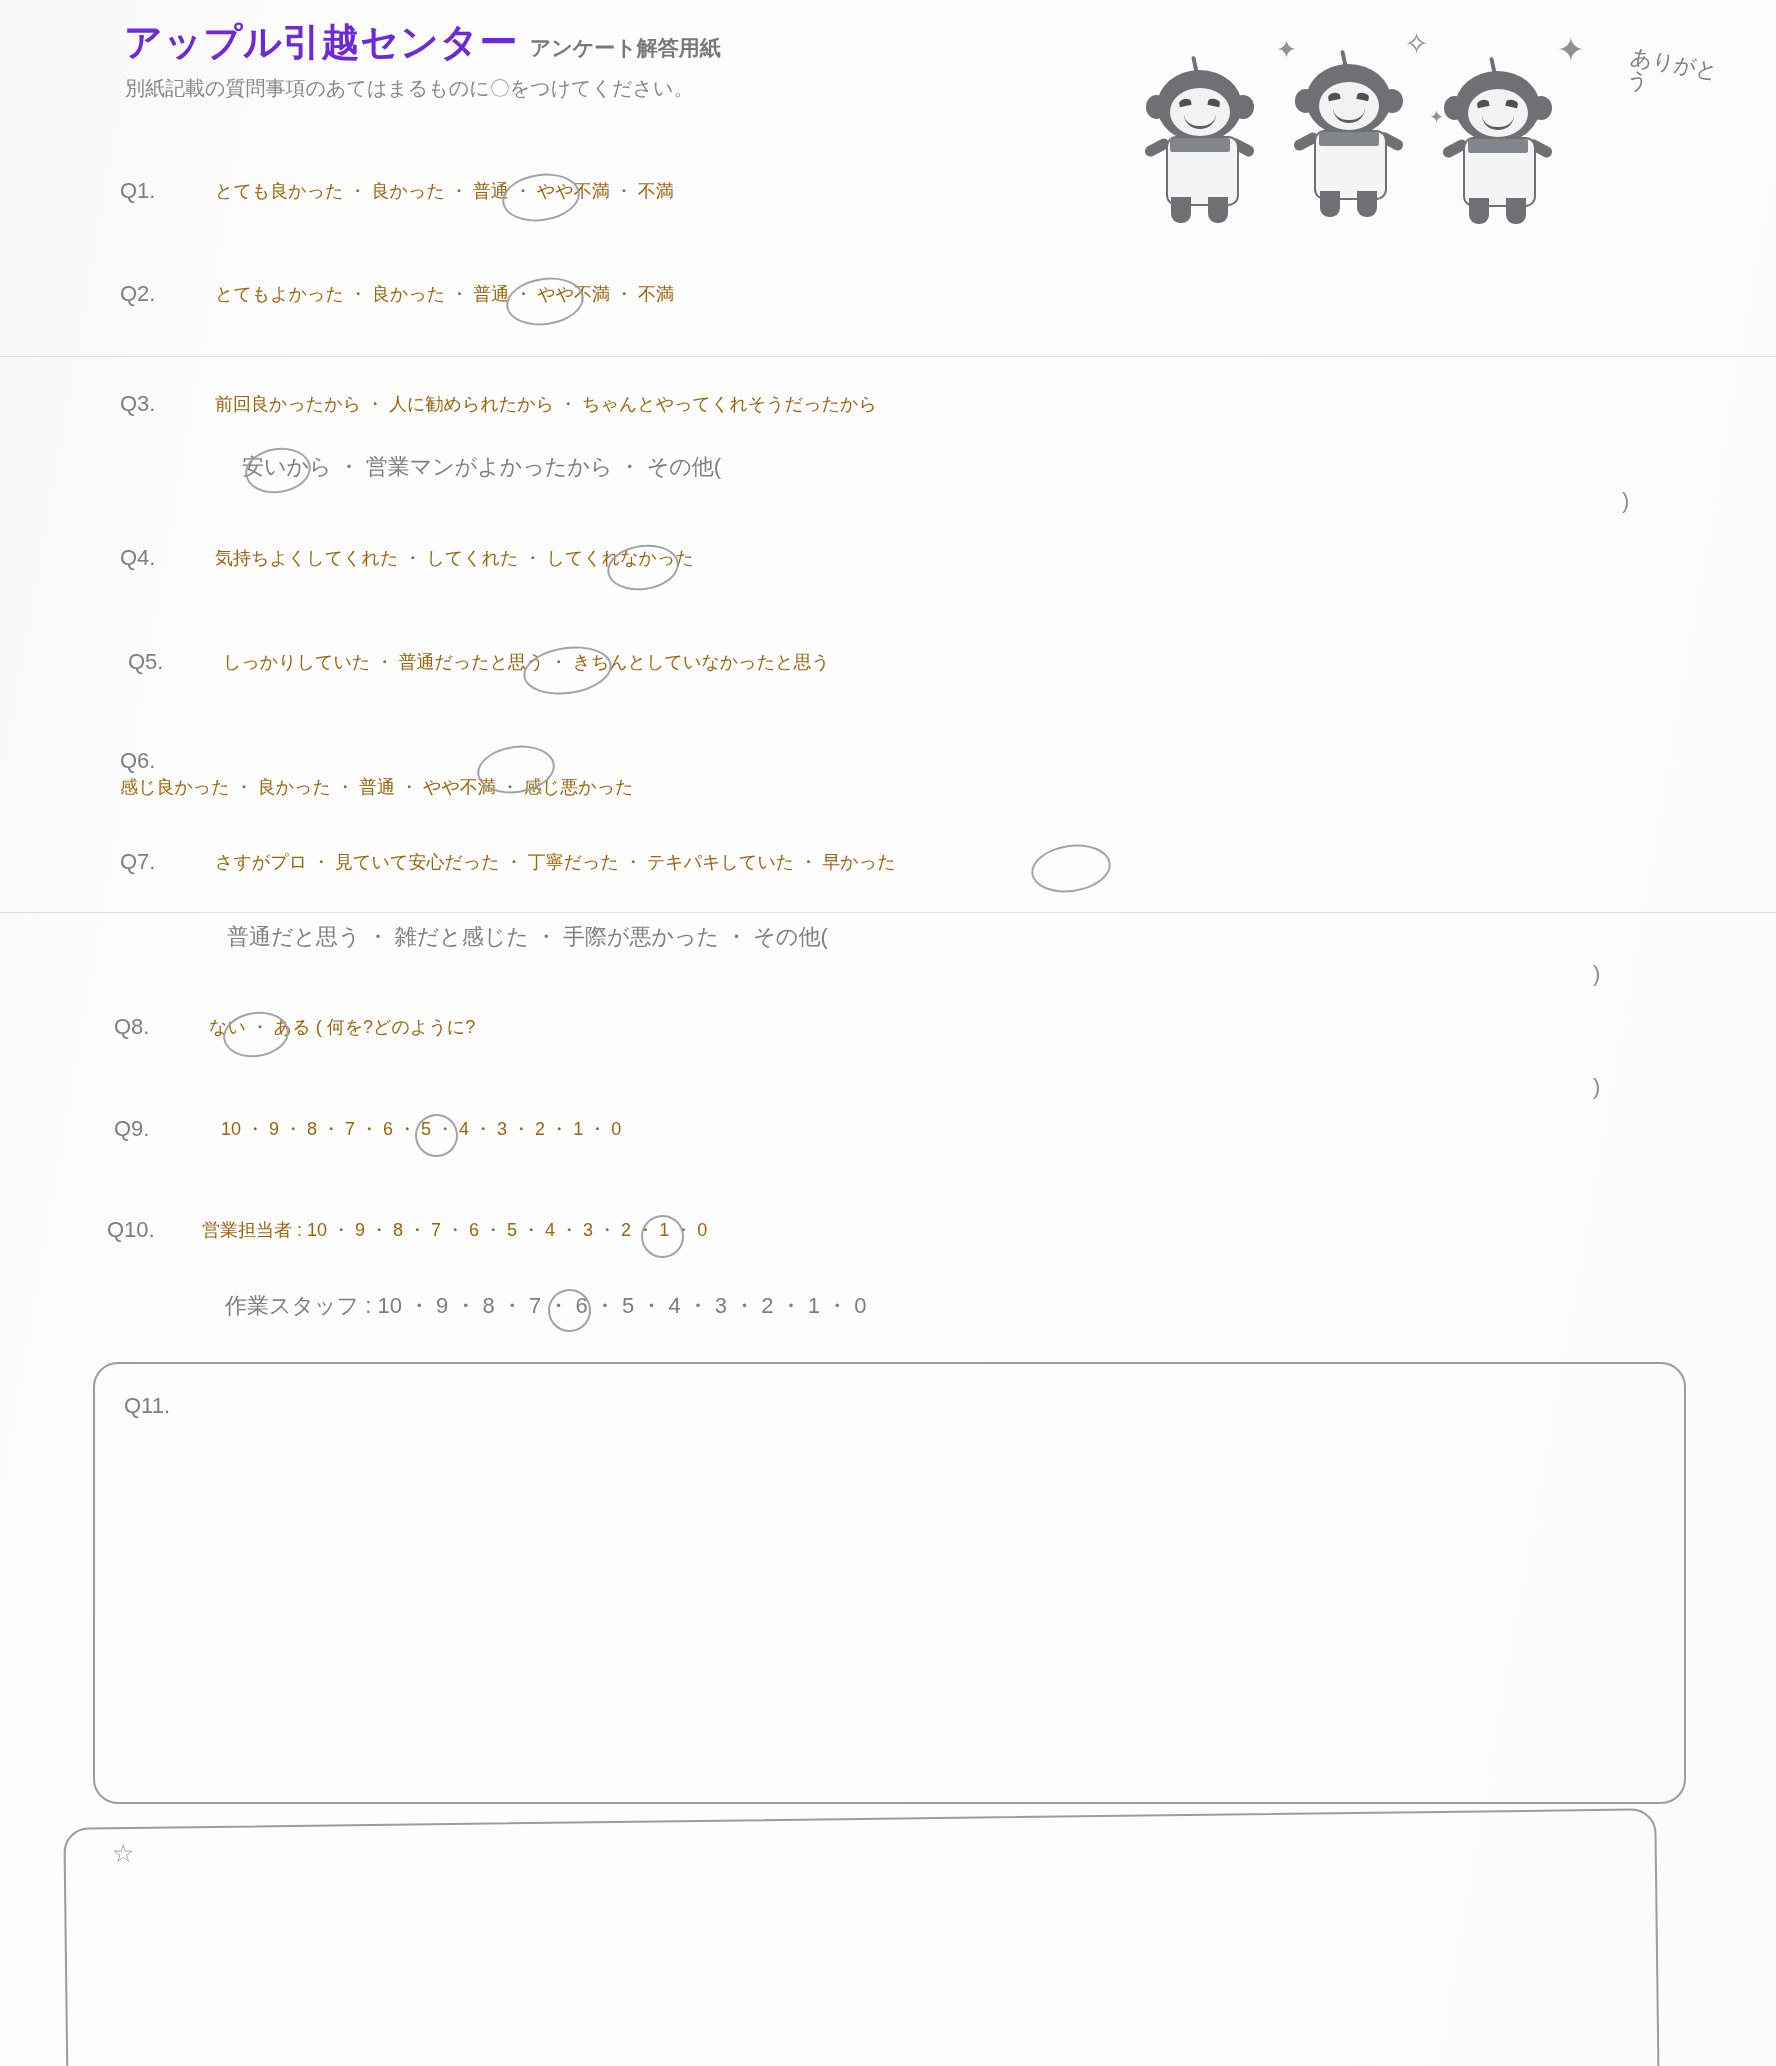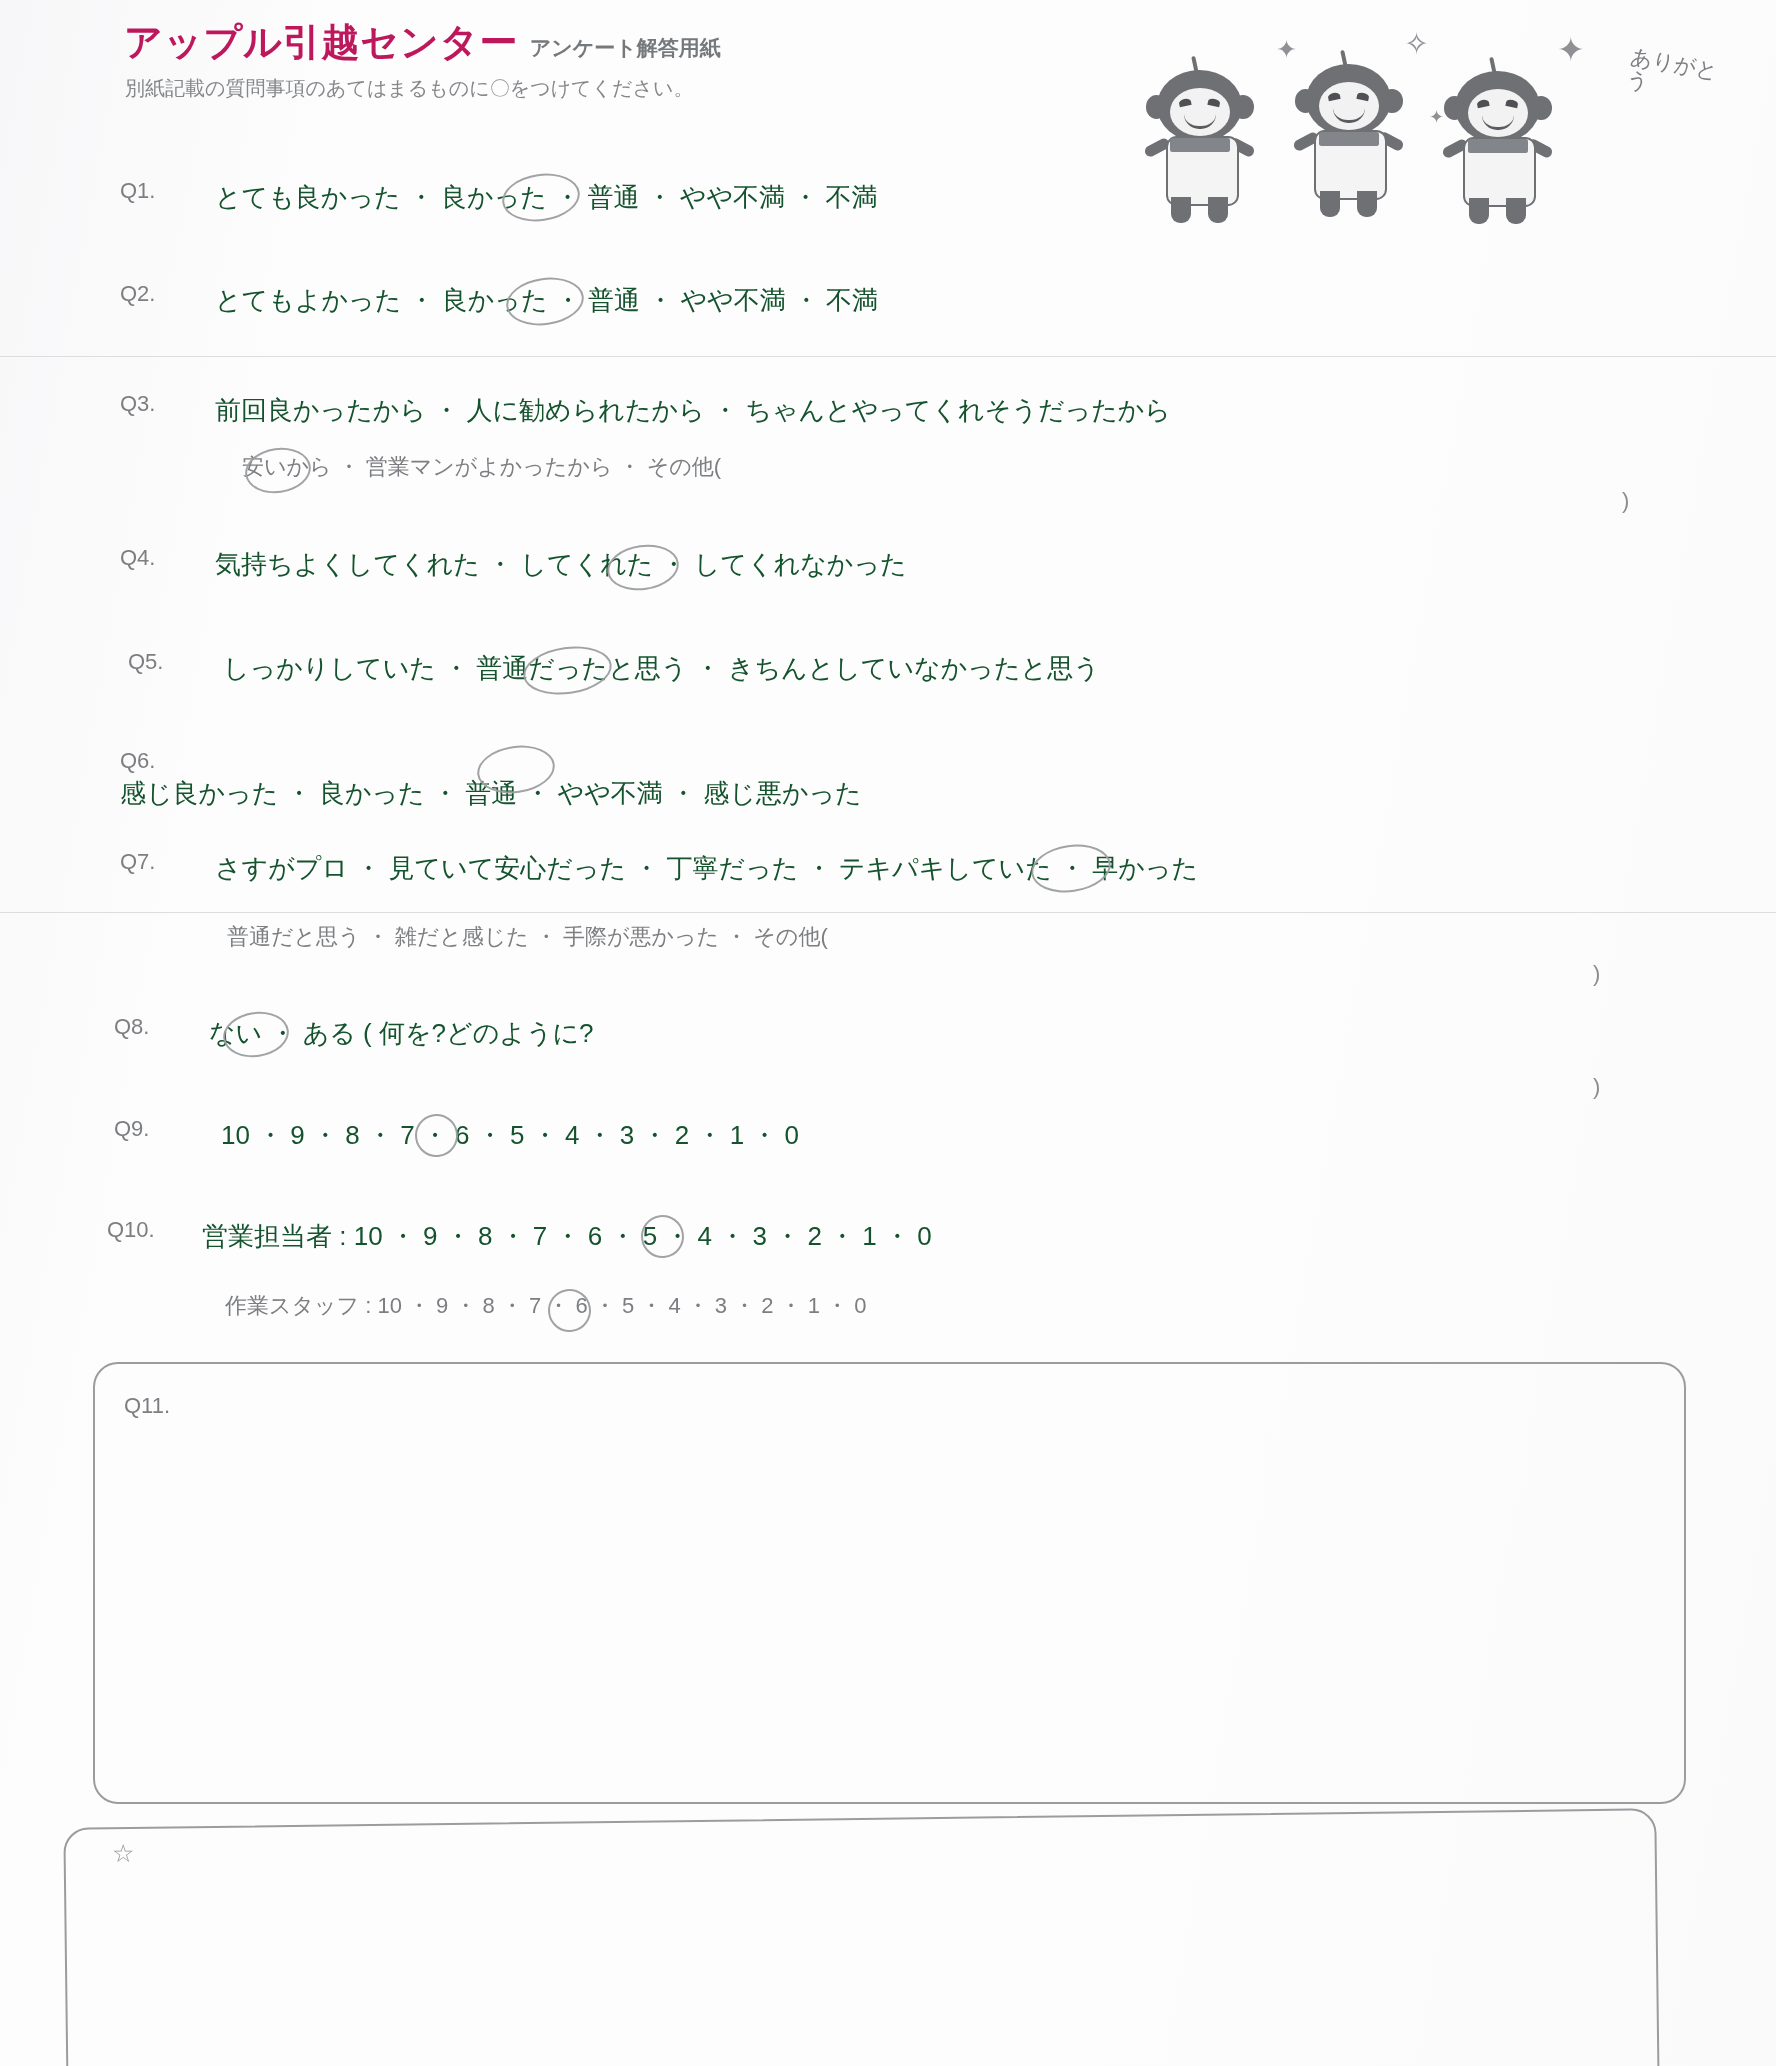--- a/index.html
+++ b/index.html
@@ -43,21 +43,21 @@
   }
   #brand-line {
     display: flex;
     align-items: baseline;
     gap: 11.6px;
   }
   #brand-title {
     font-size: 38px;
     font-weight: bold;
     letter-spacing: 0.8px;
-    color: #be185d;
+    color: #6d28d9;
     white-space: nowrap;
   }
   #form-title {
     font-size: 21px;
     font-weight: bold;
     color: #76797c;
     white-space: nowrap;
   }
   #instruction {
     margin-top: 7.4px;
@@ -201,22 +201,22 @@
     align-items: flex-start;
     white-space: nowrap;
   }
   .qlabel {
     width: 95px;
     font-size: 22px;
     color: #7c7e81;
     flex: 0 0 auto;
   }
   .qtext {
-    font-size: 26px;
-    color: #14532d;
+    font-size: 18px;
+    color: #a16207;
     line-height: 1.5;
   }
   .subline {
     position: absolute;
     font-size: 22px;
     color: #7c7e81;
     white-space: nowrap;
   }
   .paren-right {
     position: absolute;

